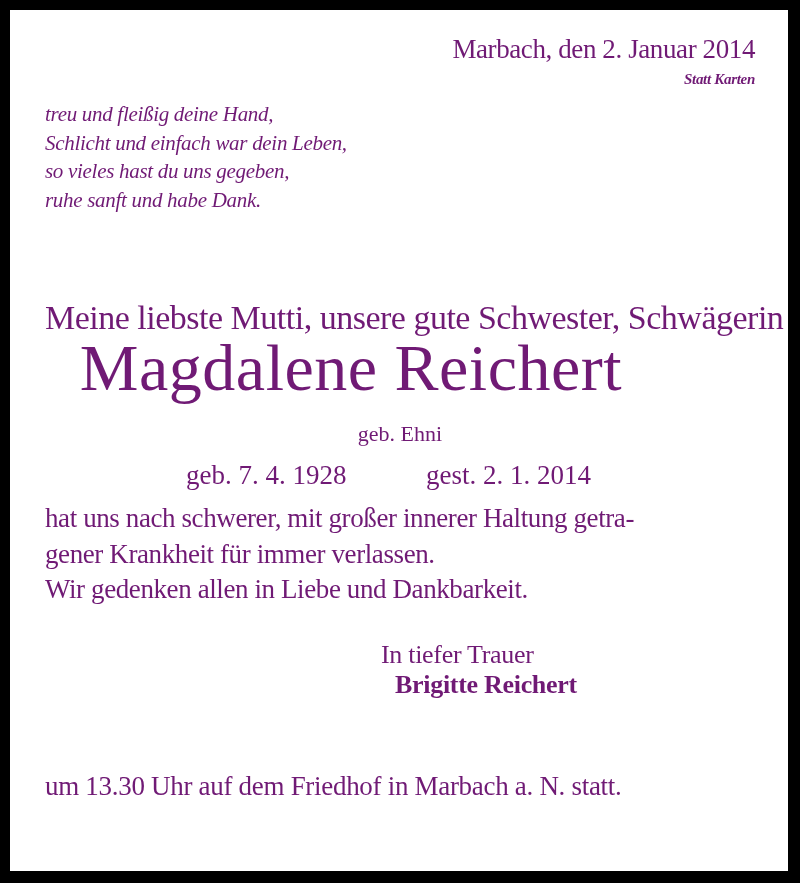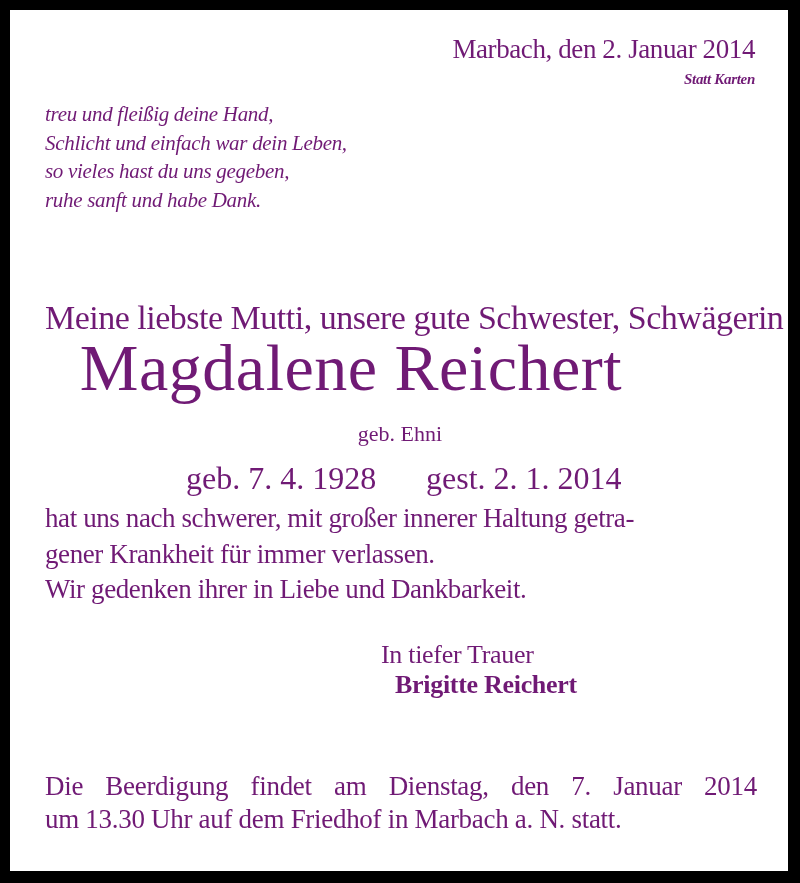--- a/index.html
+++ b/index.html
@@ -11,21 +11,21 @@
       border-right-width: 12px; border-bottom-width: 12px;
     }
     .serif { font-family: "Liberation Serif", "DejaVu Serif", serif; color: #701a75; }
     .abs { position: absolute; white-space: nowrap; }
     .dateline { right: 45px; top: 34px; font-size: 27px; letter-spacing: -0.4px; }
     .statt { right: 45px; top: 71px; font-size: 15px; font-weight: bold; font-style: italic; letter-spacing: -0.3px; }
     .poem { left: 45px; top: 100px; font-size: 21px; font-style: italic; line-height: 28.5px; letter-spacing: -0.3px; }
     .intro { left: 45px; top: 254px; font-size: 34px; line-height: 32px; letter-spacing: -0.5px; margin-top: 48px; }
     .name { left: 0; width: 702px; text-align: center; top: 330px; font-size: 66px; letter-spacing: 0.5px; }
     .geb-name { left: 0; width: 800px; text-align: center; top: 421px; font-size: 22px; }
-    .dates { left: 186px; top: 460px; font-size: 32px; text-align: right; }
+    .dates { left: 186px; top: 460px; font-size: 27px; text-align: right; }
     .dates .gest { position: absolute; left: 240px; top: 0; }
     .body1 { left: 45px; top: 500px; font-size: 27px; line-height: 36px; letter-spacing: -0.4px; }
     .body2 { left: 45px; top: 574px; font-size: 27px; letter-spacing: -0.4px; }
     .sign { left: 381px; top: 640px; font-size: 26px; line-height: 30px; letter-spacing: -0.3px; }
     .sign .bold { font-weight: bold; margin-left: 14px; }
     .funeral { left: 45px; top: 770px; width: 712px; font-size: 27px; line-height: 33px; letter-spacing: -0.3px; }
     .funeral .justify { display: flex; justify-content: space-between; }
   </style>
 </head>
 <body>
@@ -51,33 +51,22 @@
 
 <div class="abs serif dates">
   <span>geb. 7. 4. 1928</span>
   <span class="gest">gest. 2. 1. 2014</span>
 </div>
 
 <div class="abs serif body1">
   <div>hat uns nach schwerer, mit großer innerer Haltung getra-</div>
   <div>gener Krankheit für immer verlassen.</div>
 </div>
-<div class="abs serif body2">Wir gedenken ihrer in Liebe und Dankbarkeit.</div>
+<div class="abs serif body2">Wir gedenken allen in Liebe und Dankbarkeit.</div>
 
 <div class="abs serif sign">
   <div>In tiefer Trauer</div>
   <div class="bold">Brigitte Reichert</div>
 </div>
 
 <div class="abs serif funeral">
-  <div class="justify">
-    <span>Die</span>
-    <span>Beerdigung</span>
-    <span>findet</span>
-    <span>am</span>
-    <span>Dienstag,</span>
-    <span>den</span>
-    <span>7.</span>
-    <span>Januar</span>
-    <span>2014</span>
-  </div>
   <div>um 13.30 Uhr auf dem Friedhof in Marbach a. N. statt.</div>
 </div>
 
 </body></html>

